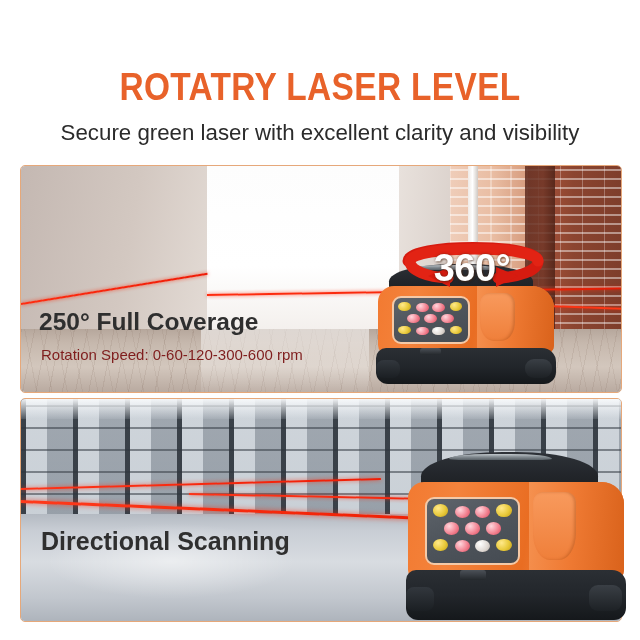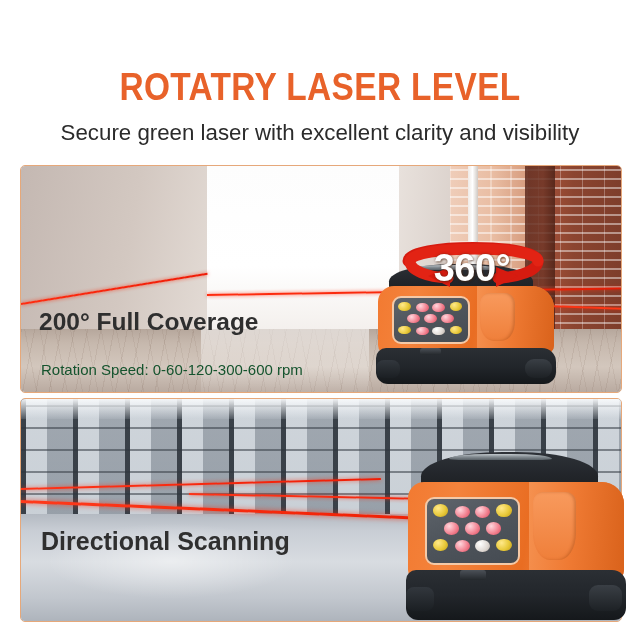--- a/index.html
+++ b/index.html
@@ -181,23 +181,22 @@
 
   
   .cap-heading{
     position:absolute;
     font-weight:bold;
     color:#2f2f2f;
     white-space:nowrap;
   }
   .cap-sub{
     position:absolute;
-    color:#14532d;
+    color:#7f1d1d;
     white-space:nowrap;
-    margin-top:15px;
   }
   #coverage-heading{left:18px;top:142px;font-size:24.5px;}
   #coverage-sub{left:20px;top:180px;font-size:15px;}
   #scanning-heading{left:20px;top:128px;font-size:25px;}
   #scanning-sub{left:20px;top:168px;font-size:15.5px;}
 
   
   .device{position:absolute;}
   .dev-top{
     position:absolute;left:6%;top:0;width:82%;height:24%;
@@ -279,21 +278,21 @@
     <div class="p1-brick-light"></div>
     <div class="p1-brick-column"></div>
     <div class="p1-pole"></div>
     <div class="p1-floor"></div>
     <div class="p1-floor-sheen"></div>
     <div class="p1-laser-a"></div>
     <div class="p1-laser-b"></div>
     <div class="p1-laser-c"></div>
   </div>
 
-  <div class="cap-heading" id="coverage-heading">200° Full Coverage</div>
+  <div class="cap-heading" id="coverage-heading">250° Full Coverage</div>
   <div class="cap-sub" id="coverage-sub">Rotation Speed: 0-60-120-300-600 rpm</div>
 </div>
 
 <div class="device" id="device-1">
   <div class="dev-top">
     <div class="dev-glass"></div>
   </div>
   <div class="dev-body"></div>
   <div class="dev-body-right"></div>
   <div class="dev-handle"></div>

